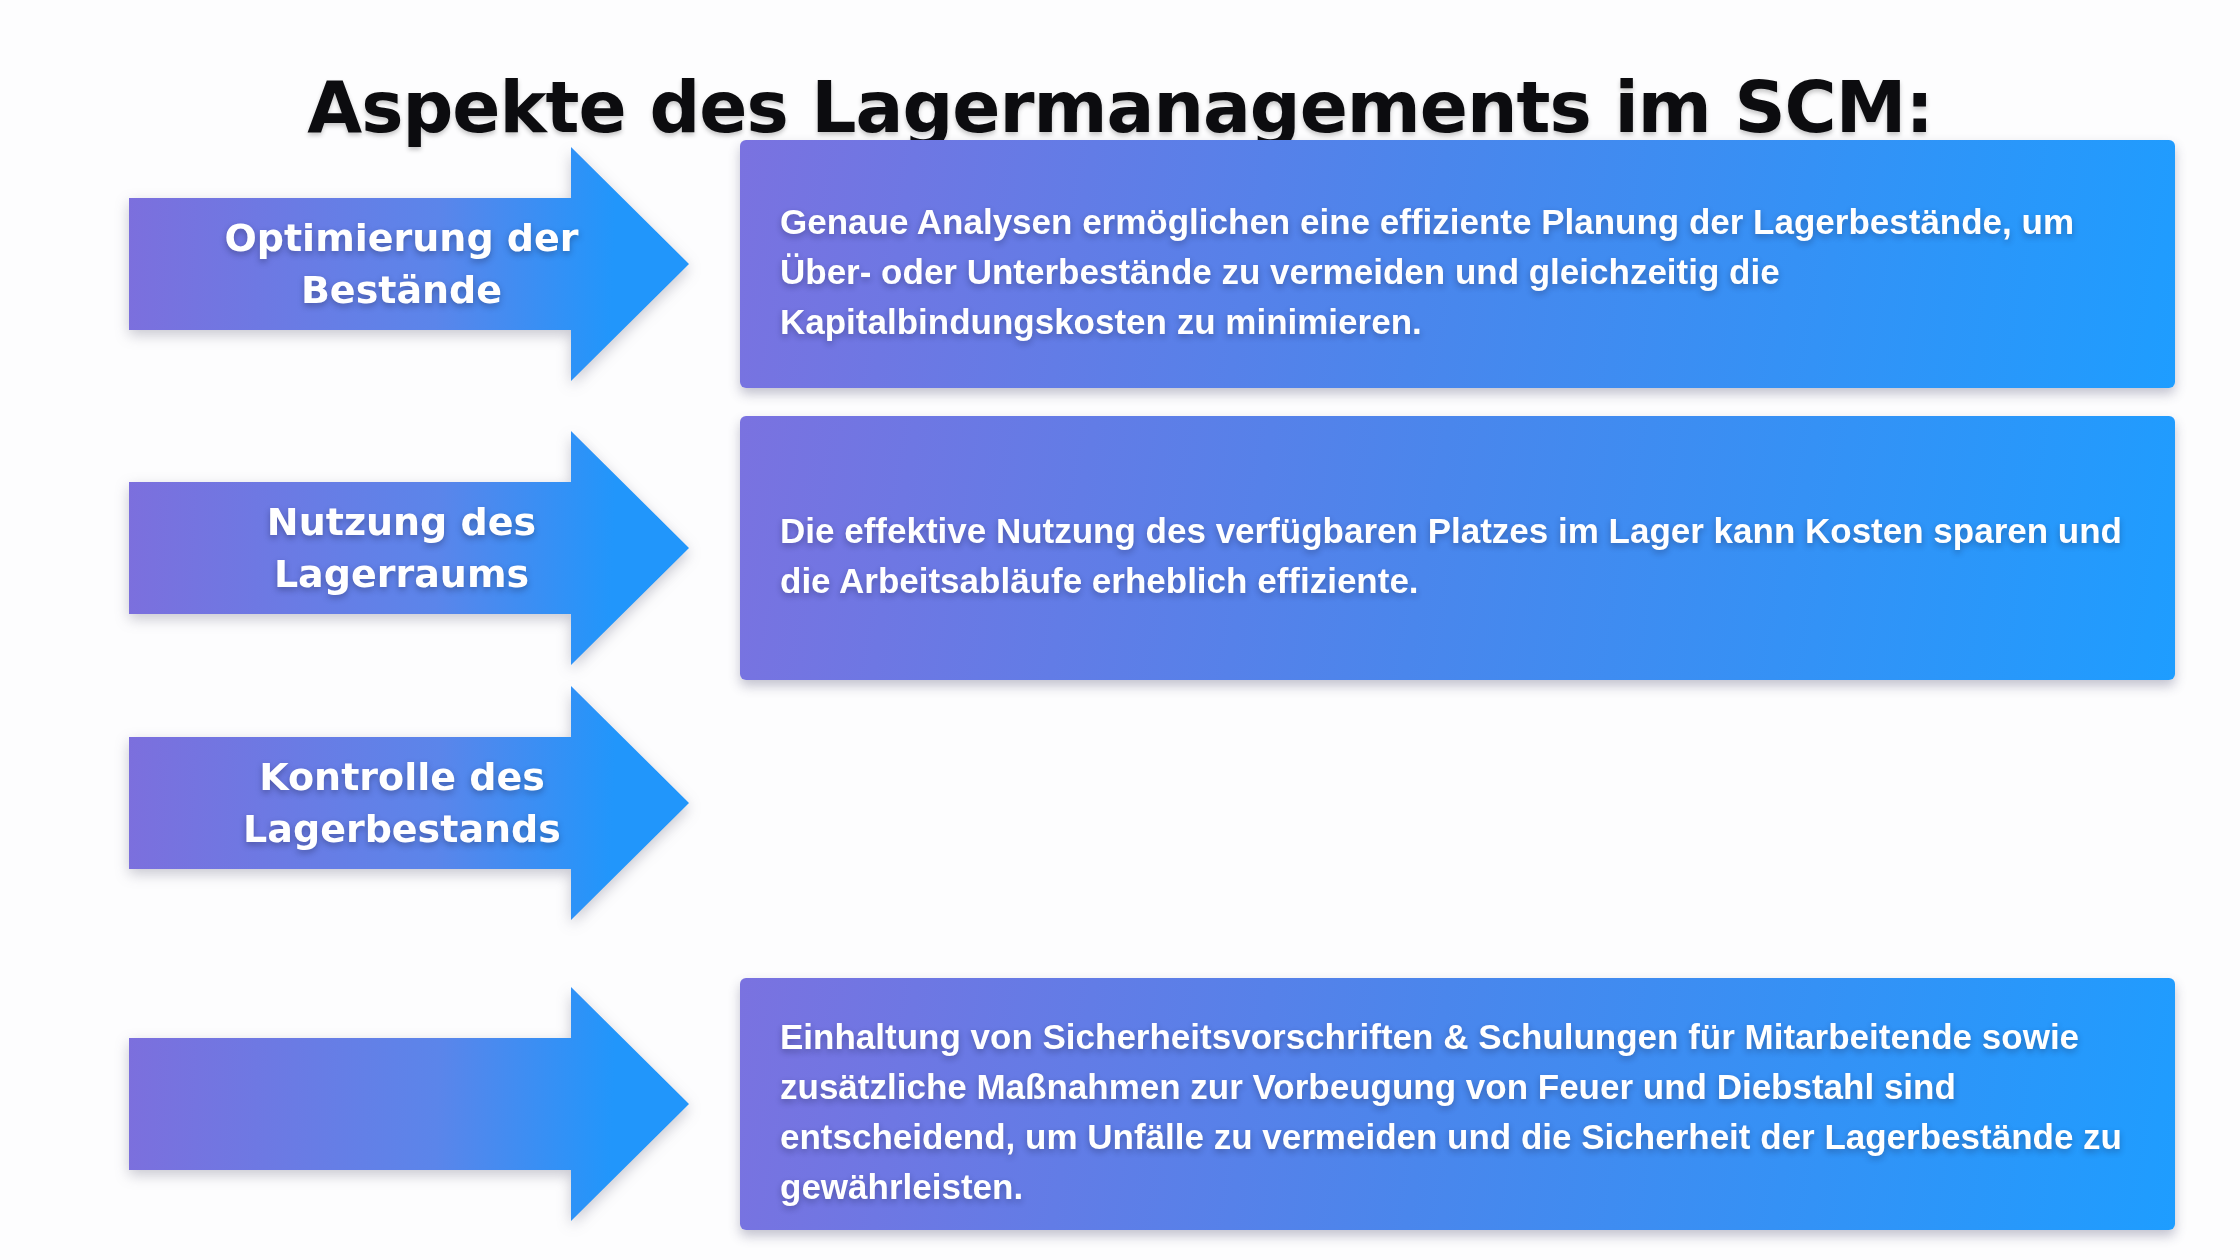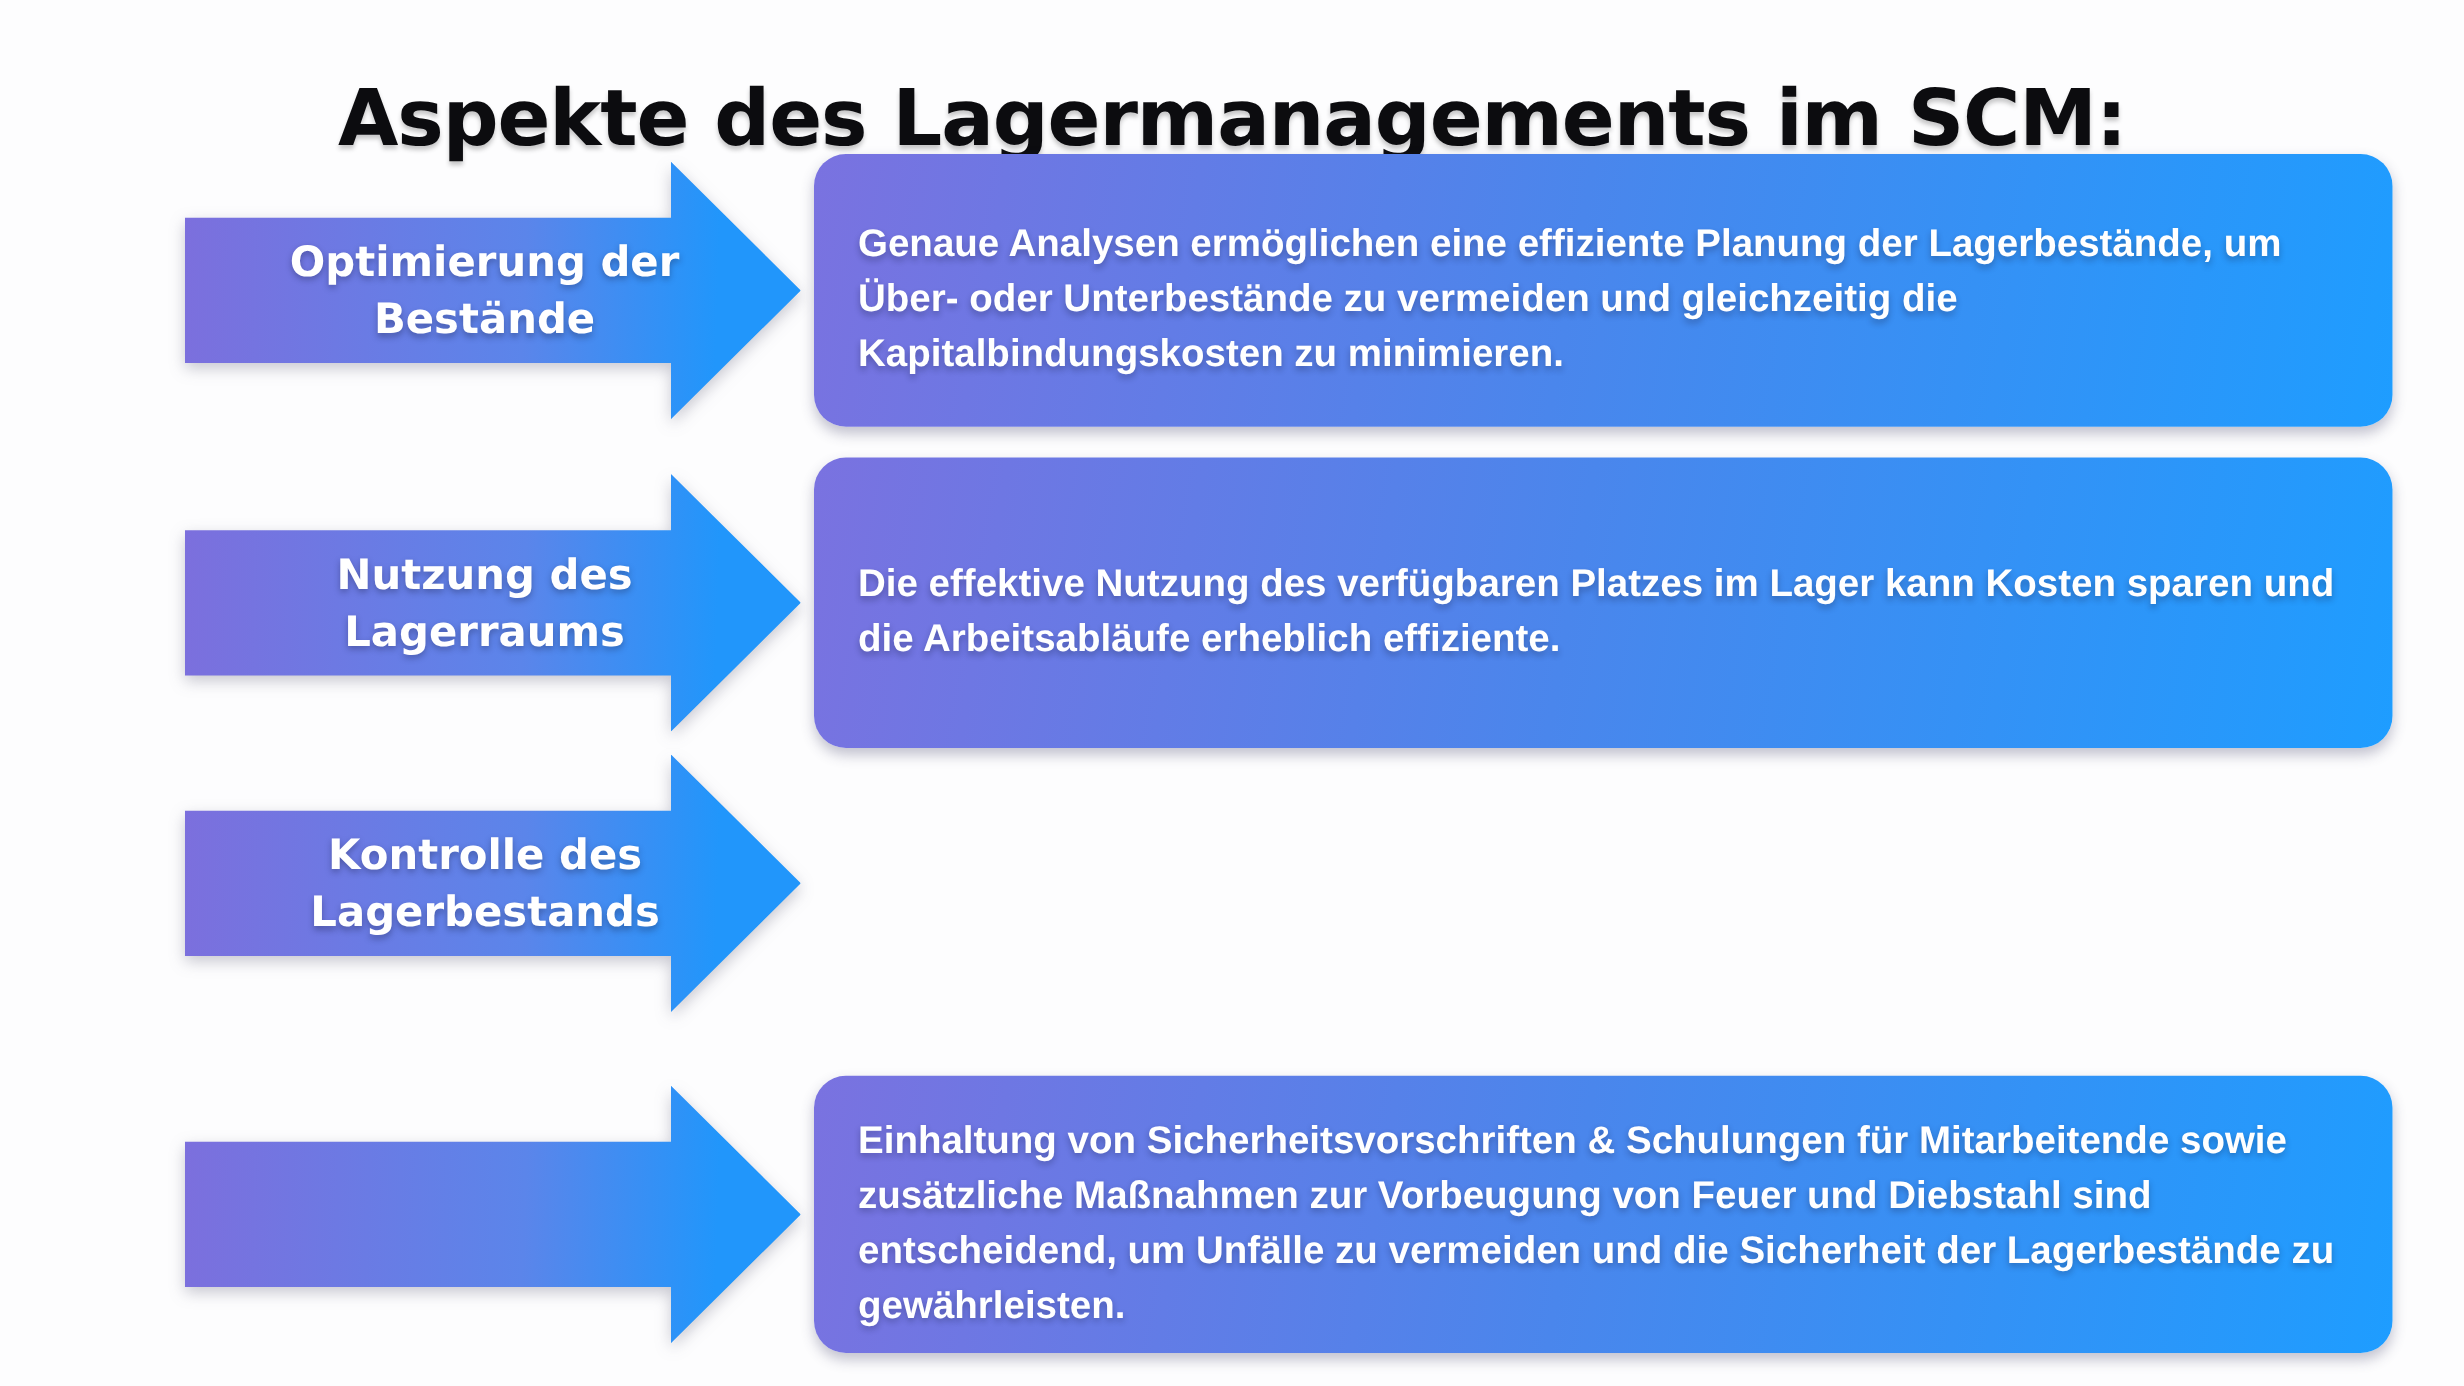--- a/index.html
+++ b/index.html
@@ -43,21 +43,20 @@
   .row4 { top: 978px;  height: 252px; }
 
   .arrow-wrap {
     position: absolute;
     left: 0;
     top: 50%;
     transform: translateY(-50%);
     width: 560px;
     height: 234px;
     filter: drop-shadow(0 5px 7px rgba(60,60,90,0.28));
-    margin-left: 39px;
   }
   .arrow-bg {
     position: absolute;
     inset: 0;
     background: linear-gradient(92deg, #7c6fdd 0%, #5b85ea 55%, #2196fb 86%, #2196fb 100%);
     clip-path: polygon(0 51px, 442px 51px, 442px 0px, 560px 117px, 442px 234px, 442px 183px, 0 183px);
   }
   .arrow-label {
     position: absolute;
     left: 0;
@@ -77,21 +76,21 @@
   .row3 .arrow-label {
     max-width: 430px;
     left: 58px;
   }
   .info-box {
     position: absolute;
     left: 611px;
     right: 0;
     top: 0;
     bottom: 0;
-    border-radius: 29px;
+    border-radius: 6px;
     background: linear-gradient(100deg, #7a72e0 0%, #4a86ec 48%, #1e9dff 100%);
     box-shadow: 0 6px 12px rgba(60,60,100,0.30);
     display: flex;
     align-items: center;
     padding: 16px 26px 0 40px;
     box-sizing: border-box;
   }
   .info-text {
     margin: 0;
     font-family: "Liberation Sans", sans-serif;

